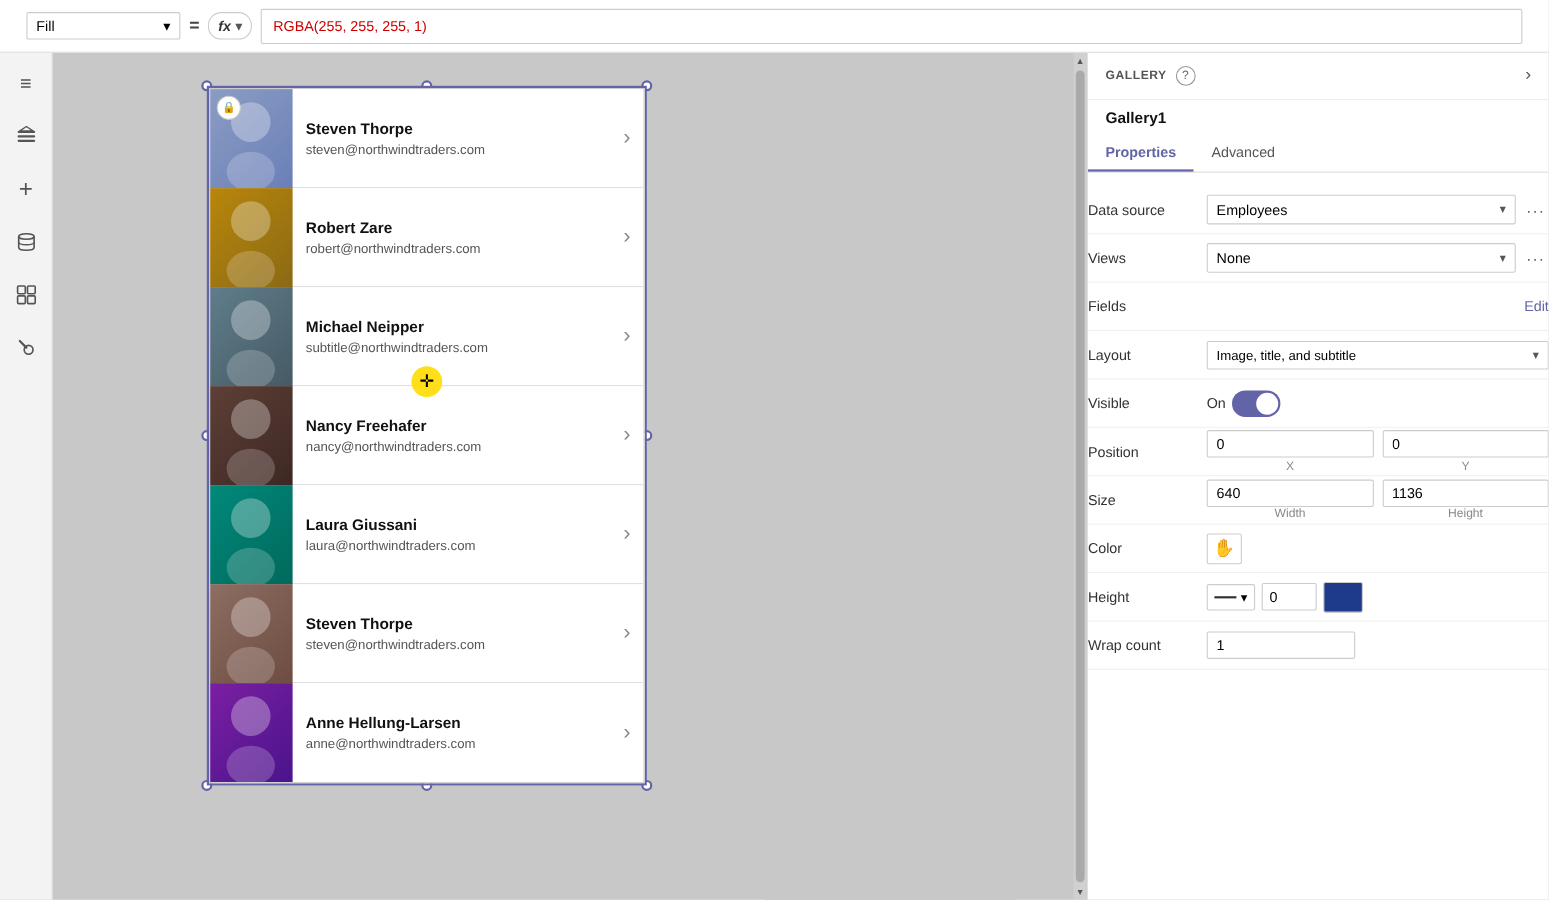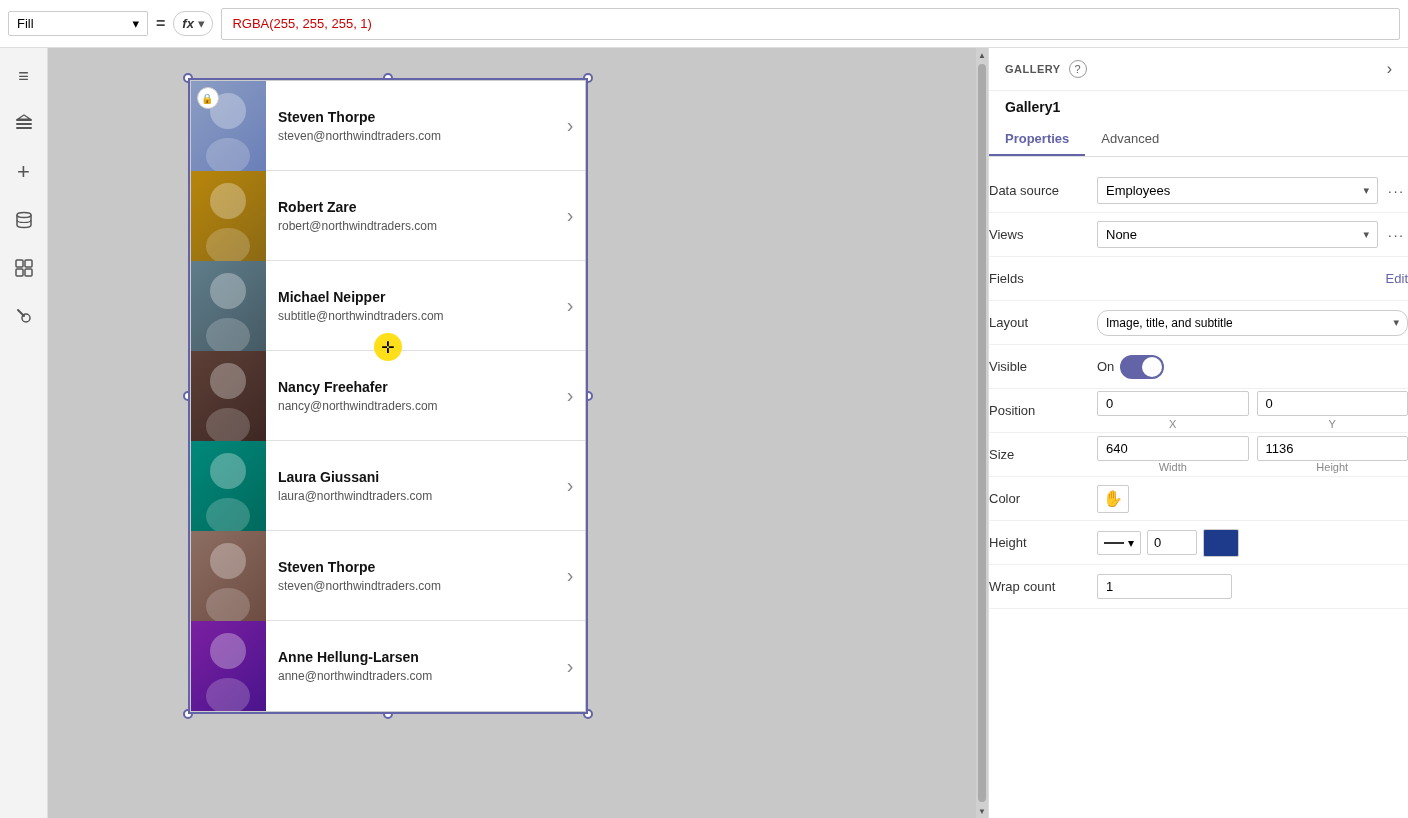--- a/index.html
+++ b/index.html
@@ -13,21 +13,21 @@
       flex-direction: column;
     }
 
     
     .top-bar {
       display: flex;
       align-items: center;
       background: #fff;
       border-bottom: 1px solid #ddd;
       height: 48px;
-      padding: 0 8px;
+      padding: 0 24px;
       gap: 8px;
       flex-shrink: 0;
     }
     .fill-dropdown {
       display: flex;
       align-items: center;
       border: 1px solid #ccc;
       border-radius: 2px;
       padding: 4px 8px;
       background: #fff;
@@ -695,21 +695,21 @@
       <div class="prop-row">
         <div class="prop-label">Fields</div>
         <div class="prop-control">
           <a class="edit-link">Edit</a>
         </div>
       </div>
 
       <div class="prop-row">
         <div class="prop-label">Layout</div>
         <div class="prop-control">
-          <div class="dropdown-control" style="font-size:12px;border-radius:11px;">
+          <div class="dropdown-control" style="font-size:12px;">
             <span>Image, title, and subtitle</span>
             <span class="chev">▾</span>
           </div>
         </div>
       </div>
 
       <div class="prop-row">
         <div class="prop-label">Visible</div>
         <div class="prop-control">
           <span class="toggle-label-on">On</span>

